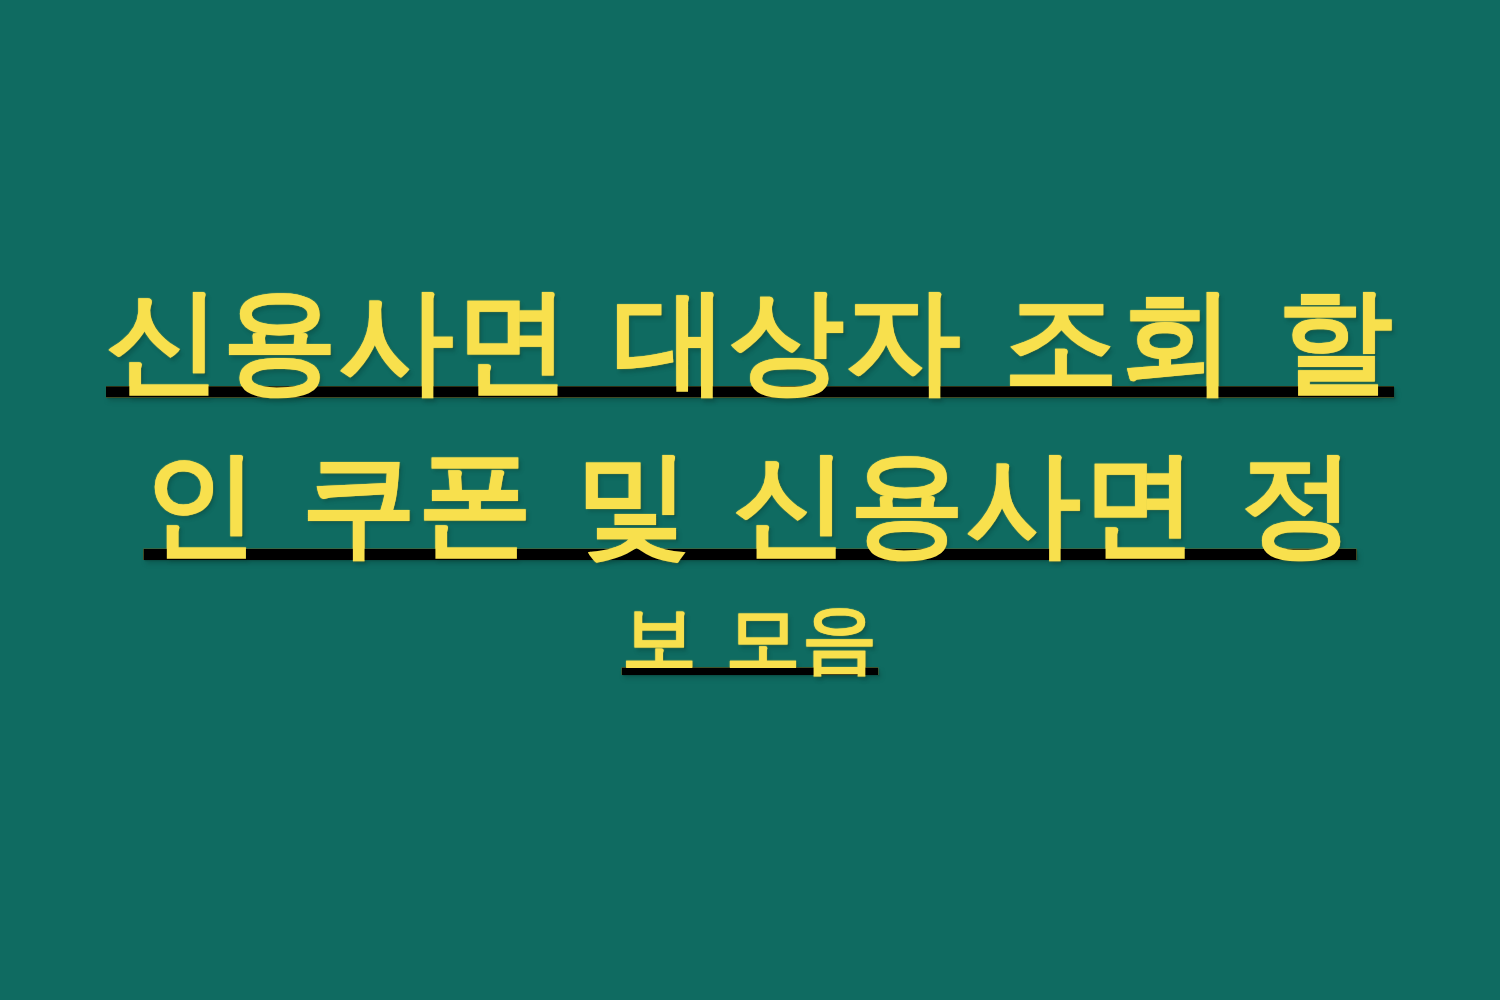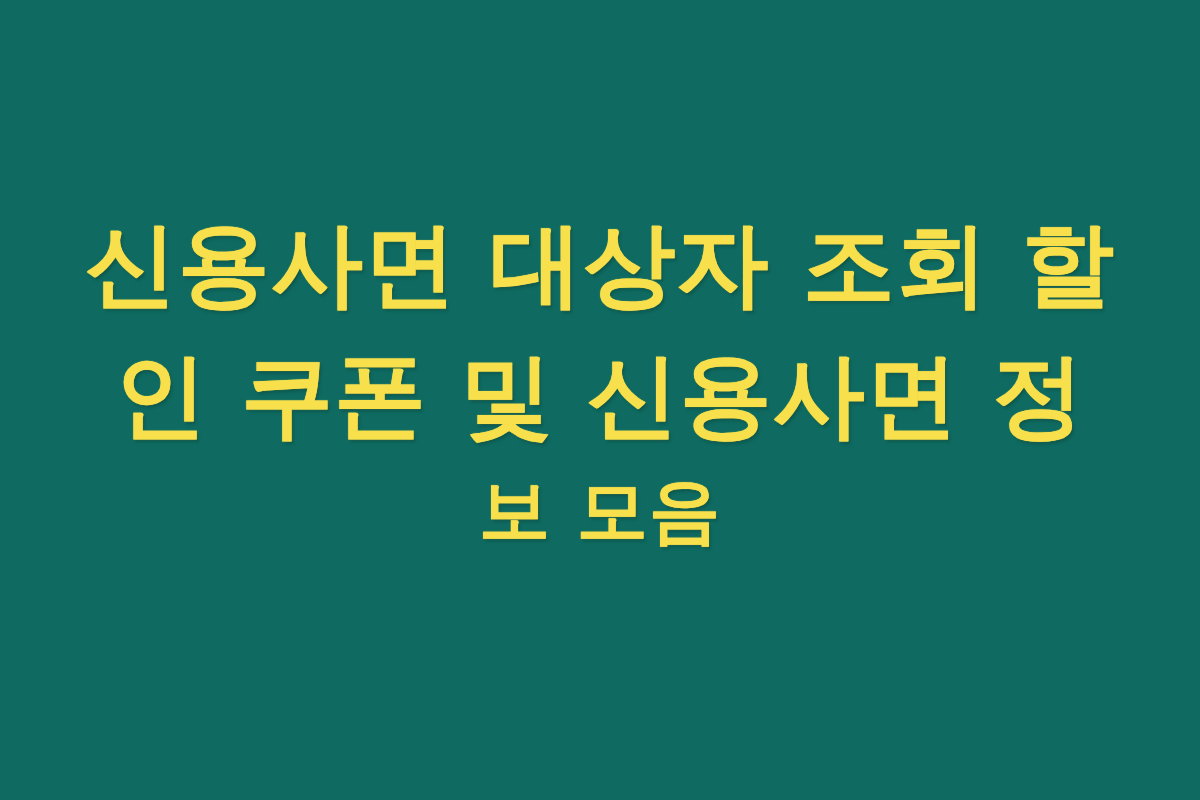--- a/index.html
+++ b/index.html
@@ -24,20 +24,21 @@
     justify-content: center;
     background: #0F6B61;
     overflow: hidden;
   }
 
   
   #headline-block {
     width: 1070px;
     margin-top: -38px;
     text-align: center;
+    text-decoration: underline;
   }
 
   #headline {
     margin: 0;
     padding: 0;
     font-family: "DejaVu Sans", "Liberation Sans", sans-serif;
     font-size: 92px;
     line-height: 1.42;
     font-weight: 700;
     letter-spacing: 0.012em;
@@ -52,21 +53,21 @@
     -webkit-font-smoothing: antialiased;
   }
 
   
   .hl-line {
     display: block;
     white-space: nowrap;
   }
   .hl-line.l1 { font-size: 92px; }
   .hl-line.l2 { font-size: 92px; }
-  .hl-line.l3 { font-size: 71px; }
+  .hl-line.l3 { font-size: 60px; }
 </style>
 </head>
 <body>
 
 <div id="banner" style="background: rgb(15, 107, 97);">
 
   <div id="headline-block" style="text-align: center;">
 
     <h1 id="headline" style="color: rgb(248, 224, 77); text-shadow: rgb(248, 224, 77) 0px 0px 1px, rgba(10, 72, 64, 0.55) 1px 1px 0px, rgba(8, 58, 52, 0.3) 2px 3px 3px;">
       <span class="hl-line l1">신용사면 대상자 조회 할</span>

